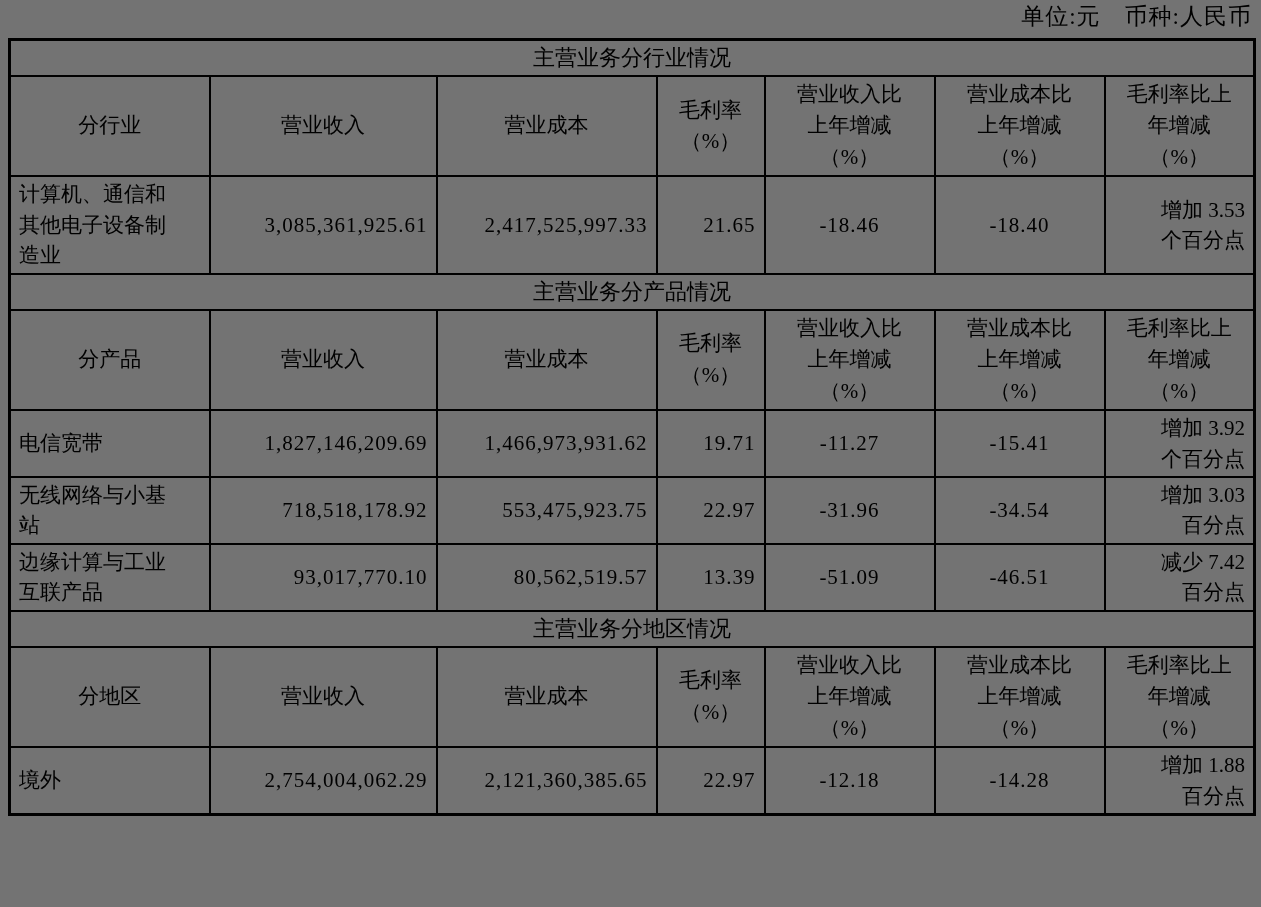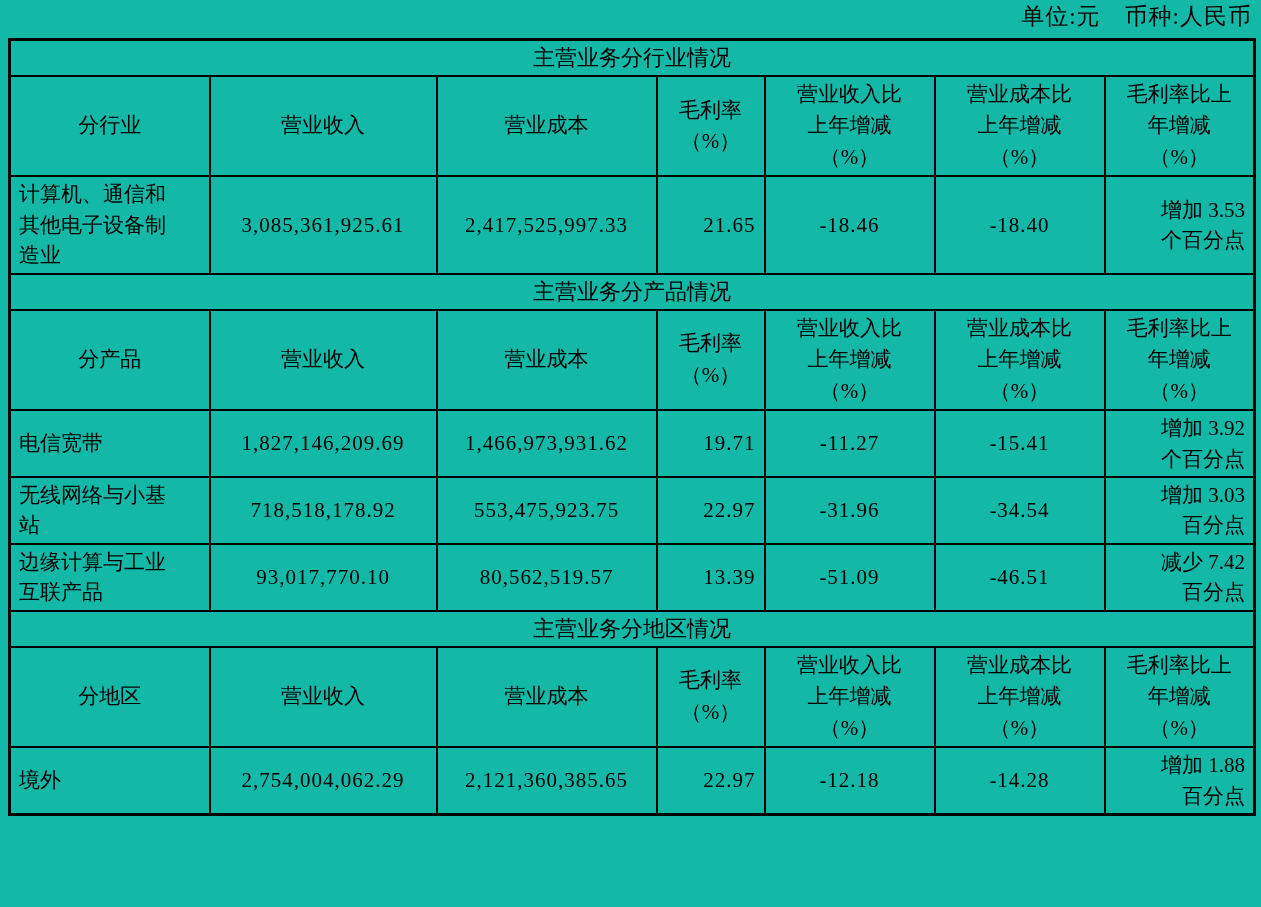--- a/index.html
+++ b/index.html
@@ -3,21 +3,21 @@
 <meta charset="utf-8">
 <style>
   html,body{margin:0;padding:0;background:#ffffff;}
   body{
     width:1261px;height:907px;
     font-family:"Liberation Serif","DejaVu Serif",serif;
     color:#000;
     position:relative;
     overflow:hidden;
   }
-  .page{position:absolute;inset:0;background:#14b8a6;}
+  .page{position:absolute;inset:0;background:#737373;}
   .unit-line{
     position:absolute;top:3px;right:9px;
     font-size:23px;line-height:28px;
     white-space:pre;
     letter-spacing:1px;
   }
   table.report-table{
     position:absolute;left:8px;top:38px;
     width:1245px;
     border-collapse:collapse;
@@ -39,21 +39,21 @@
     height:26px;
     padding:1px 4px;
     white-space:nowrap;
   }
   tr.header-row td{
     text-align:center;
     height:92px;
     line-height:1.5;
   }
   td.cell-name{text-align:left;padding-left:11px;padding-right:6px;}
-  td.cell-revenue,td.cell-cost{text-align:center;padding-right:13px;letter-spacing:1px;}
+  td.cell-revenue,td.cell-cost{text-align:right;padding-right:13px;letter-spacing:1px;}
   td.cell-margin{text-align:right;padding-right:13px;letter-spacing:1px;}
   td.cell-revenue_change,td.cell-cost_change{text-align:center;padding-right:22px;letter-spacing:1px;}
   td.cell-margin_change{text-align:right;padding-right:9px;}
   tr.data-row{height:60px;}
 </style>
 </head>
 <body>
 
 <div class="page">
   <div class="unit-line">单位:元　币种:人民币</div>

